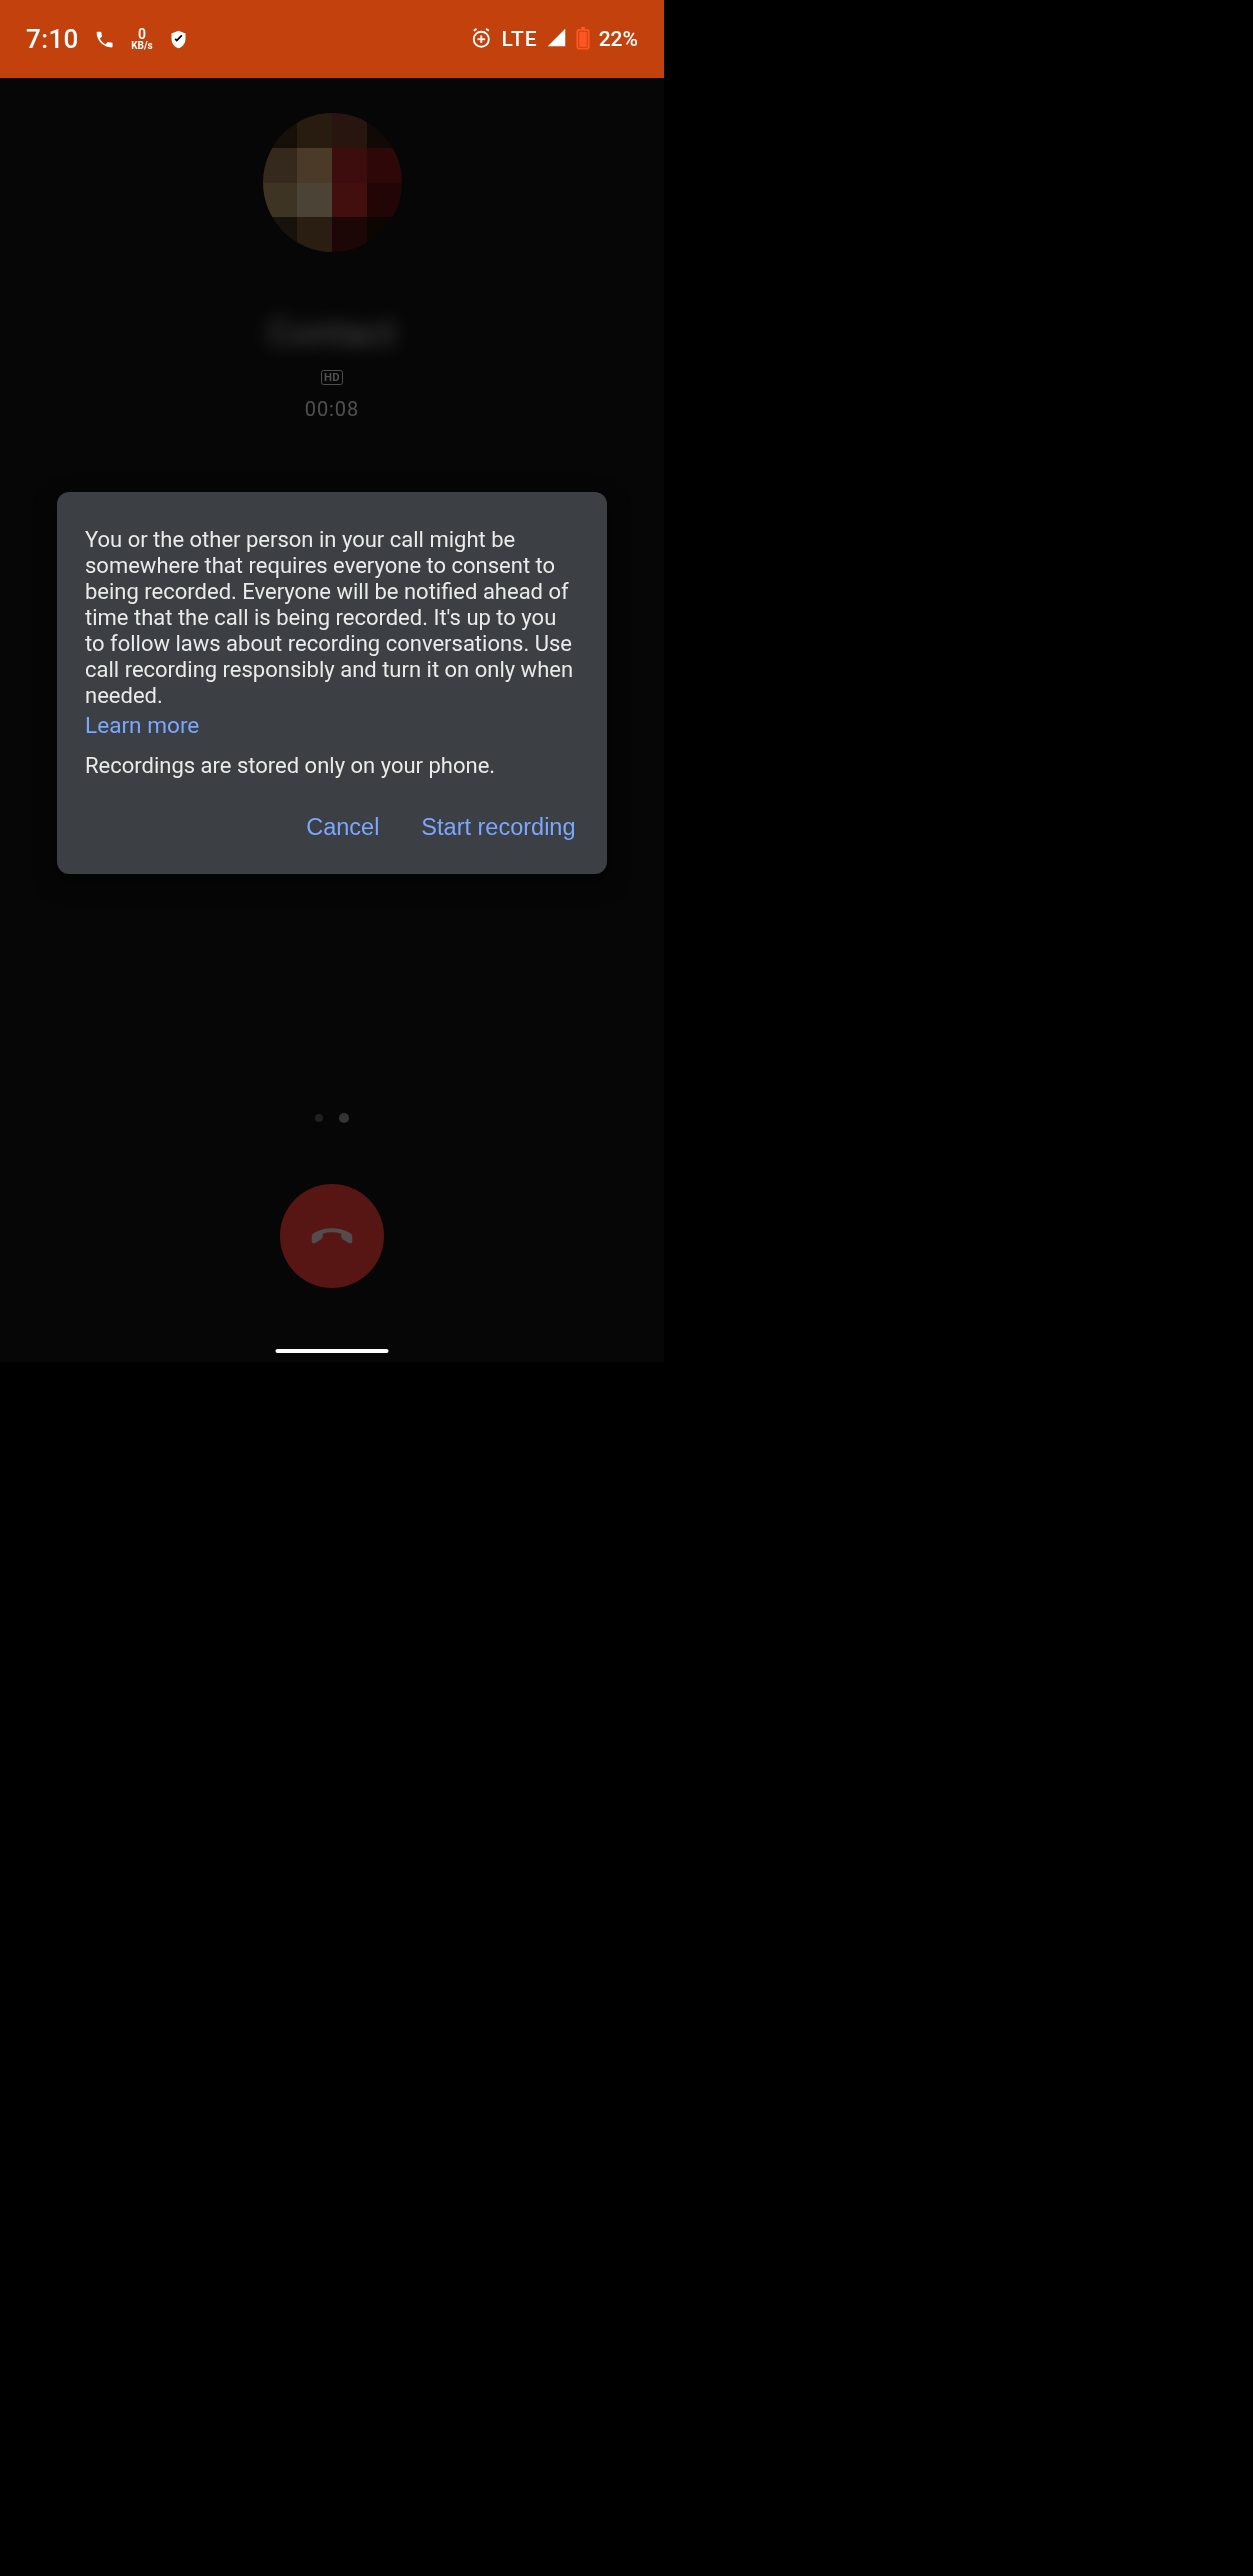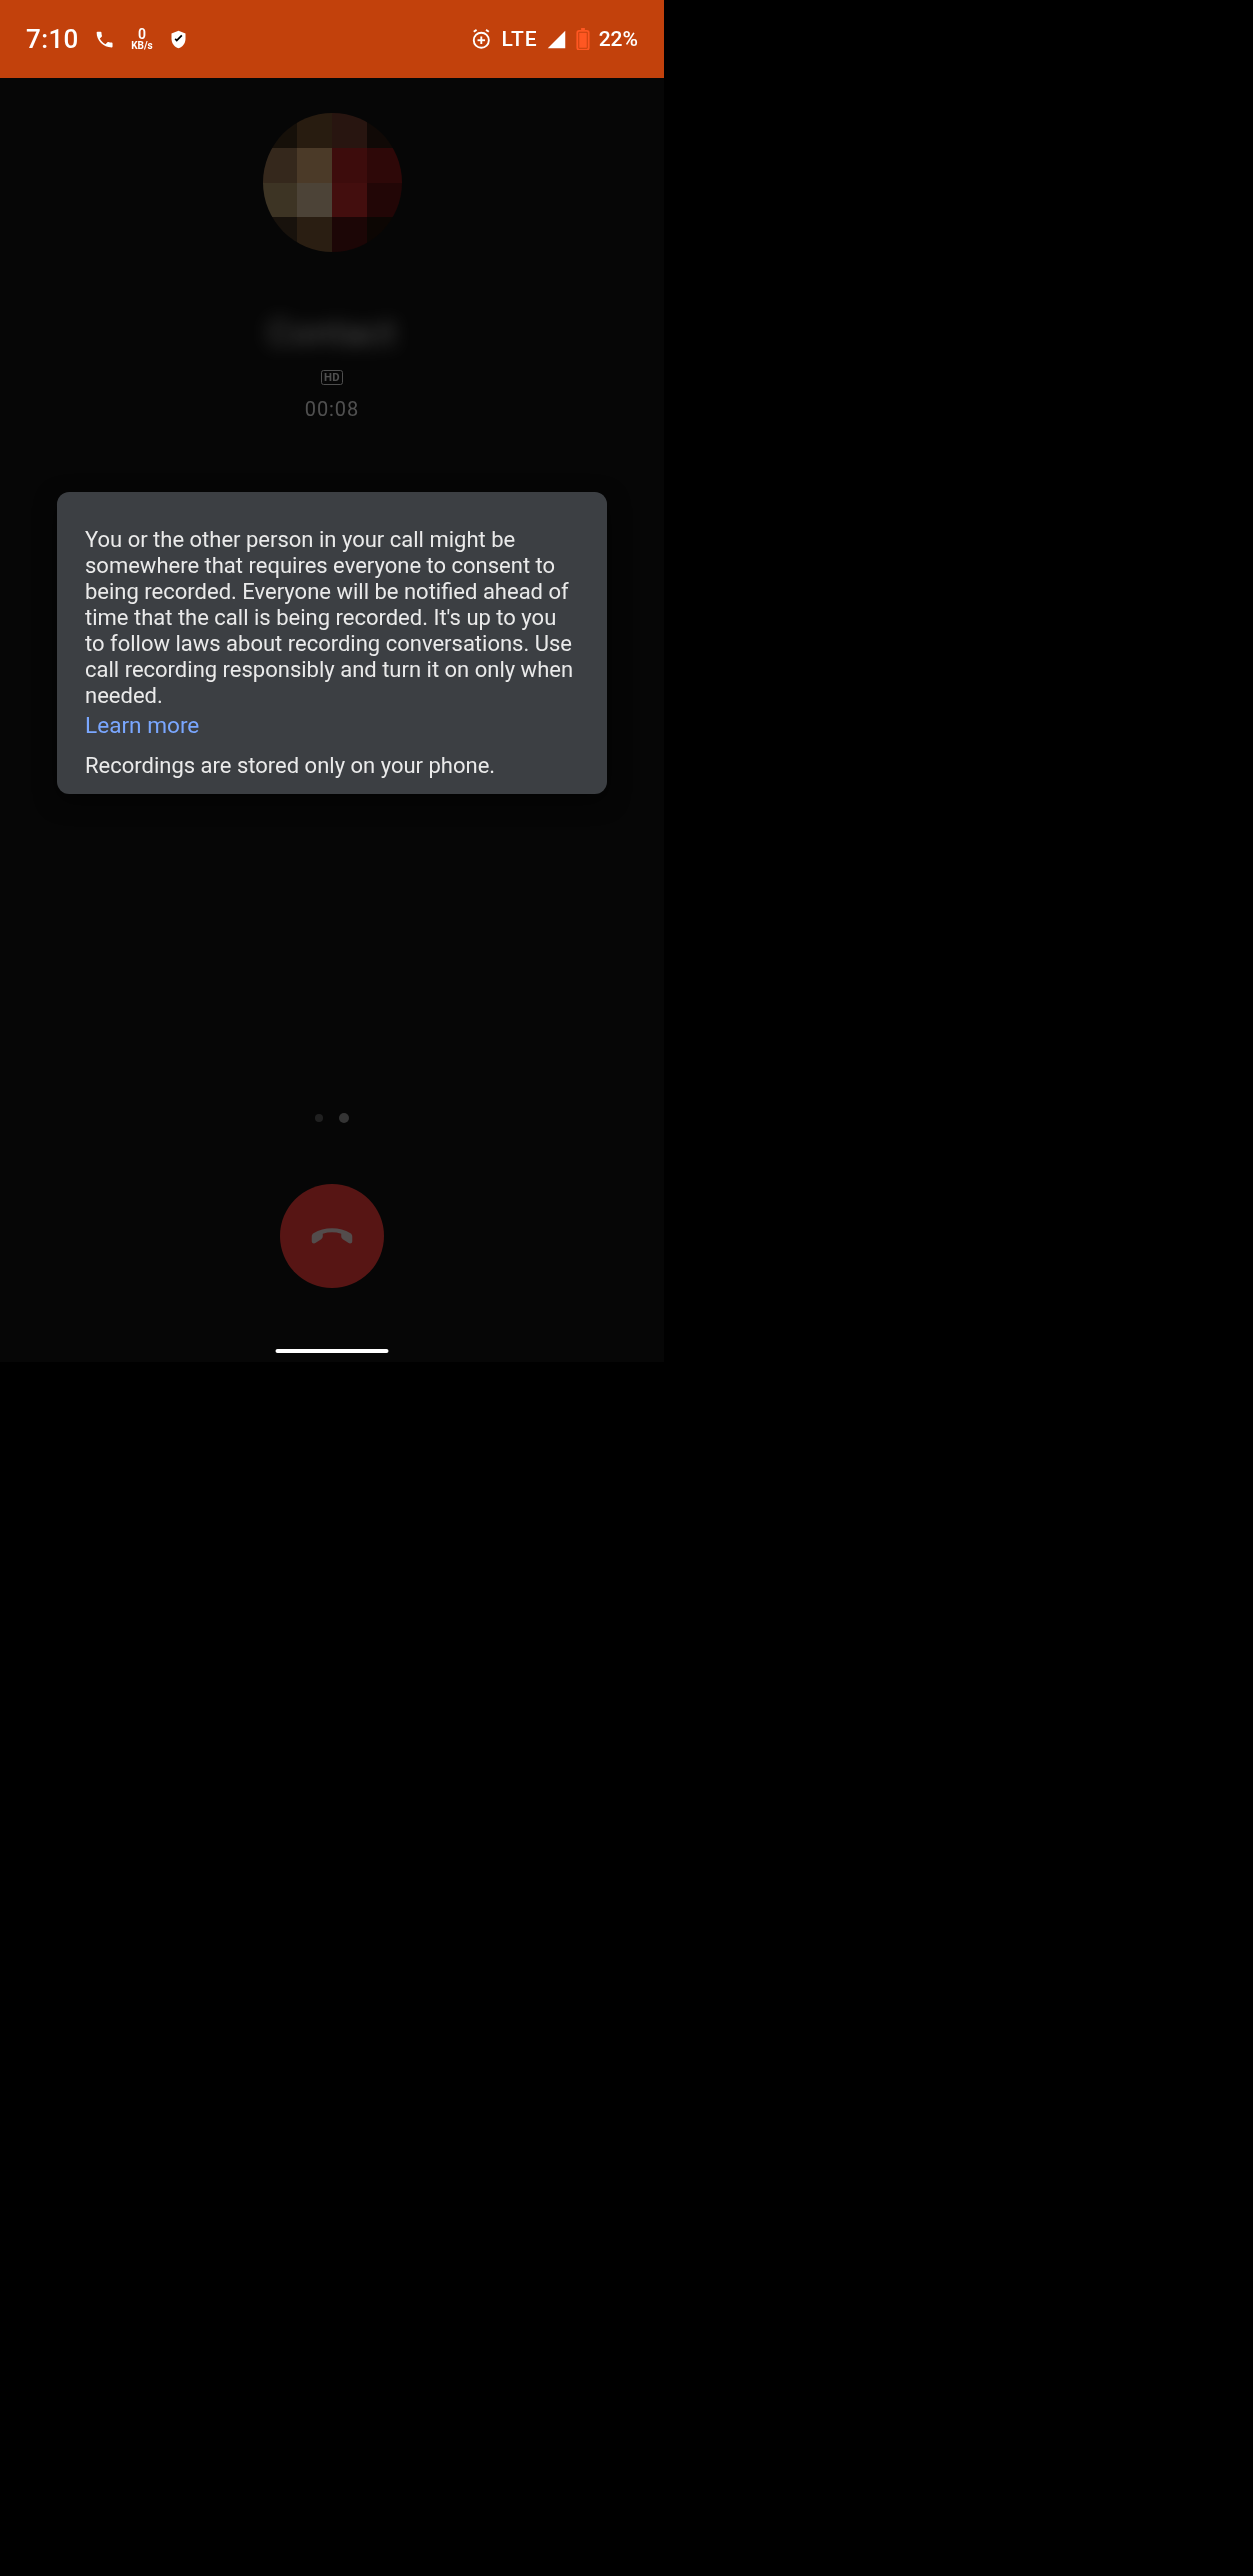--- a/index.html
+++ b/index.html
@@ -19,21 +19,21 @@
     top: 0; left: 0; right: 0;
     height: 78px;
     display: flex;
     align-items: center;
     justify-content: space-between;
     padding: 0 26px;
     background: #c2410c;
     z-index: 10;
   }
   .status-left { display: flex; align-items: center; gap: 15.7px; }
-  .status-right { display: flex; align-items: center; gap: 8.7px; }
+  .status-right { display: flex; align-items: flex-start; gap: 8.7px; }
   .clock { font-size: 26px; font-weight: 500; letter-spacing: 0.4px;}
   .status-icon svg { display:block; }
   .kbs-wrap { display:flex; flex-direction:column; align-items:center; line-height:1; }
   .kbs-num { font-size:14px; font-weight:600; }
   .kbs-unit { font-size:10px; font-weight:700; margin-top:0.9px;}
   .lte { font-size:21px; font-weight:500; letter-spacing:0.9px;}
   .batt-pct { font-size:21px; font-weight:500; }
 
   
   .call-screen {
@@ -287,16 +287,20 @@
 
 <div class="scrim"></div>
 
 <div class="dialog">
   <div class="dialog-body">
     <span>You or the other person in your call might be somewhere that requires everyone to consent to being recorded. Everyone will be notified ahead of time that the call is being recorded. It's up to you to follow laws about recording conversations. Use call recording responsibly and turn it on only when needed.</span>
     <br>
     <a class="learn-link">Learn more</a>
   </div>
   <div class="dialog-note">Recordings are stored only on your phone.</div>
+  <div class="dialog-actions">
+    <button class="dlg-btn">Cancel</button>
+    <button class="dlg-btn">Start recording</button>
+  </div>
 </div>
 
 <div class="nav-pill"></div>
 
 
 </body></html>

